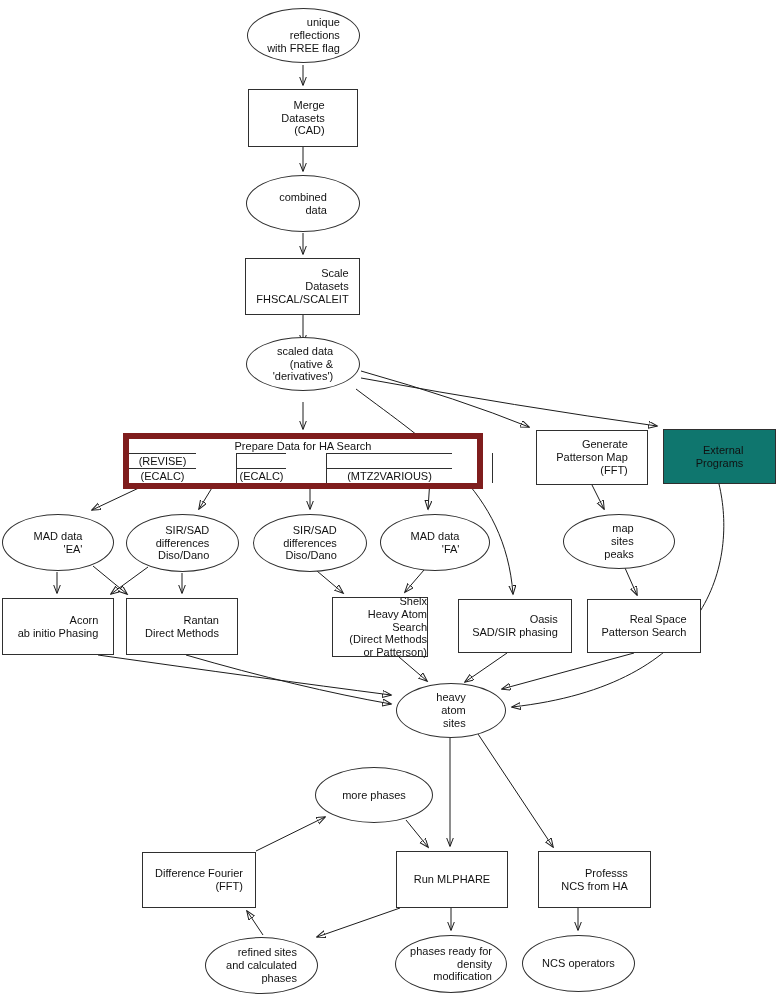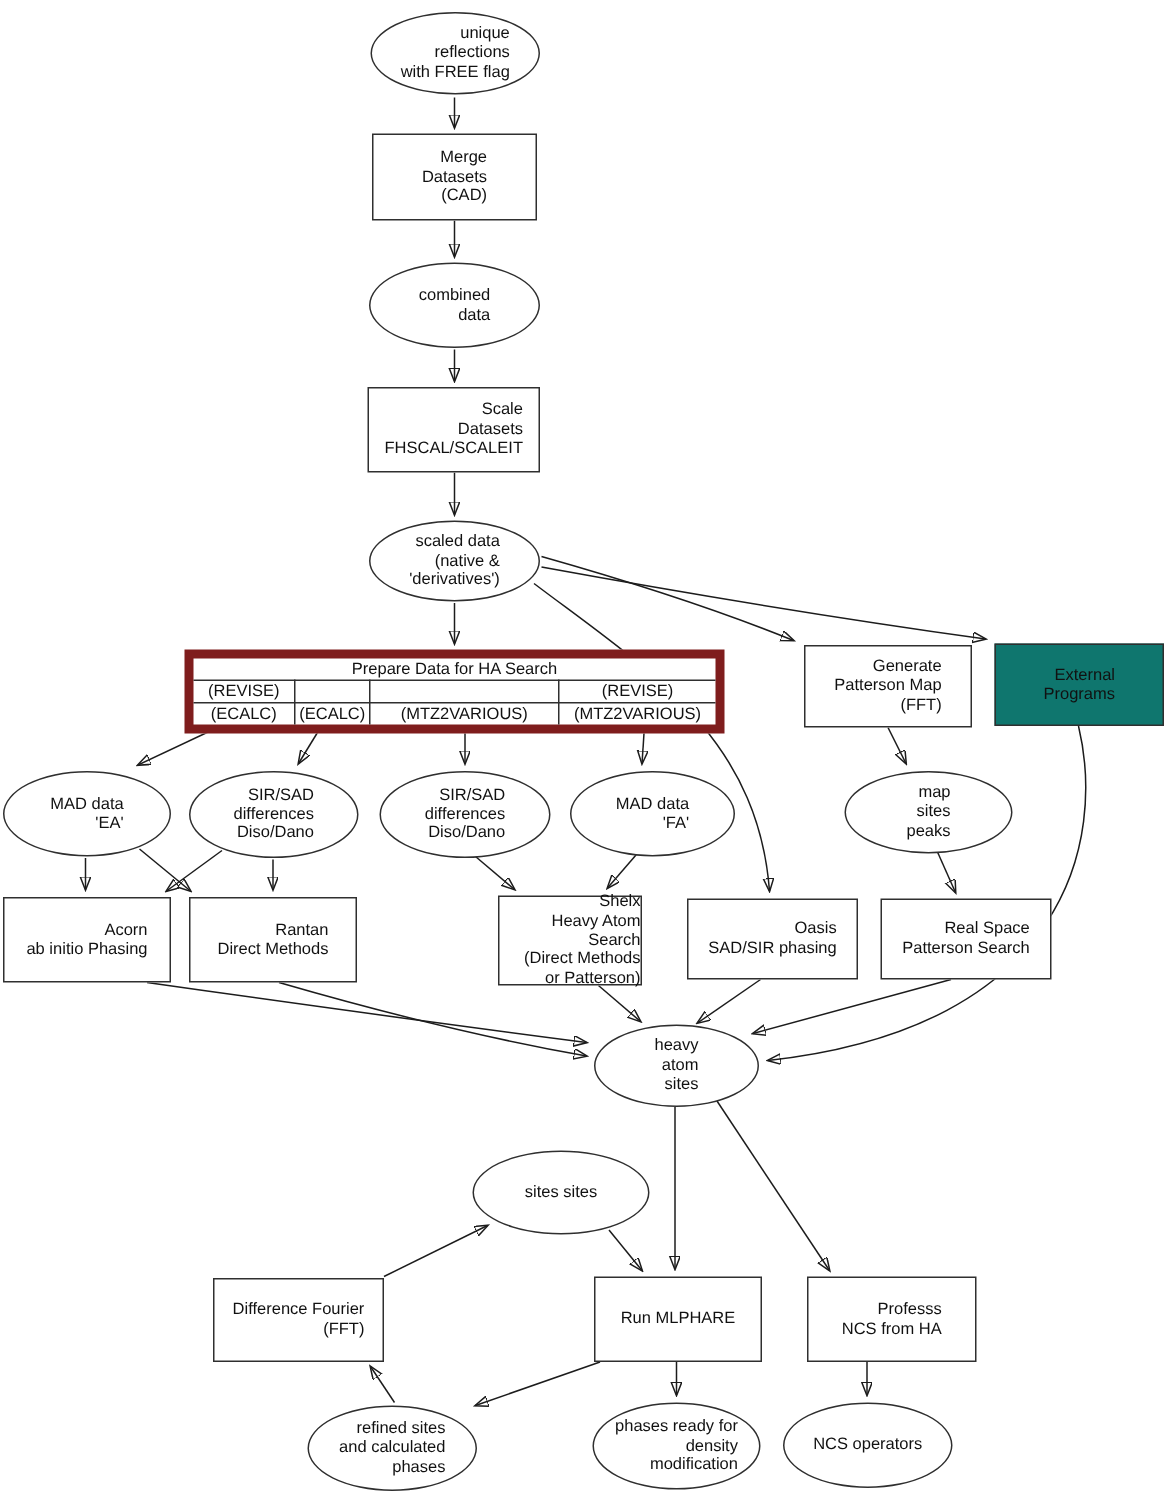--- a/index.html
+++ b/index.html
@@ -35,21 +35,21 @@
     box-sizing: border-box;
     background: #ffffff;
     border: 6px solid #7f1d1d;
     font-size: 11px;
     color: #111111;
   }
   .prep-header {
     height: 14px; line-height: 14px;
     text-align: center;
   }
-  .prep-row { display: grid; grid-template-columns: 67px 50px 126px 1fr; }
+  .prep-row { display: grid; grid-template-columns: 67px 50px 126px 1fr; gap: 40px; }
   .prep-row > div {
     height: 14px; line-height: 14px;
     text-align: center;
     border-top: 1px solid #2f2f2f;
     border-left: 1px solid #2f2f2f;
     overflow: hidden;
   }
   .prep-row > div:first-child { border-left: none; }
 </style>
 </head>
@@ -105,21 +105,21 @@
 reflections
 with FREE flag</div>
   <div class="node" style="left:248px;top:89px;width:110px;height:58px">Merge
 Datasets
 (CAD)</div>
   <div class="node ellipse" style="left:246px;top:175px;width:114px;height:57px">combined
 data</div>
   <div class="node" style="left:245px;top:258px;width:115px;height:57px">Scale
 Datasets
 FHSCAL/SCALEIT</div>
-  <div class="node ellipse" style="left:246px;top:347px;width:114px;height:54px">scaled data
+  <div class="node ellipse" style="left:246px;top:337px;width:114px;height:54px">scaled data
 (native &amp;
 'derivatives')</div>
 
   <div class="prep-table">
     <div class="prep-header">Prepare Data for HA Search</div>
     <div class="prep-row">
       <div>(REVISE)</div>
       <div></div>
       <div></div>
       <div>(REVISE)</div>
@@ -161,21 +161,21 @@
 (Direct Methods
 or Patterson)</div>
   <div class="node" style="left:458px;top:599px;width:114px;height:54px">Oasis
 SAD/SIR phasing</div>
   <div class="node" style="left:587px;top:599px;width:114px;height:54px">Real Space
 Patterson Search</div>
 
   <div class="node ellipse" style="left:396px;top:683px;width:110px;height:55px">heavy
 atom
 sites</div>
-  <div class="node ellipse" style="left:315px;top:767px;width:118px;height:56px">sites sites</div>
+  <div class="node ellipse" style="left:315px;top:767px;width:118px;height:56px">more phases</div>
 
   <div class="node" style="left:142px;top:852px;width:114px;height:56px">Difference Fourier
 (FFT)</div>
   <div class="node" style="left:396px;top:851px;width:112px;height:57px">Run MLPHARE</div>
   <div class="node" style="left:538px;top:851px;width:113px;height:57px">Professs
 NCS from HA</div>
 
   <div class="node ellipse" style="left:205px;top:937px;width:113px;height:57px">refined sites
 and calculated
 phases</div>

